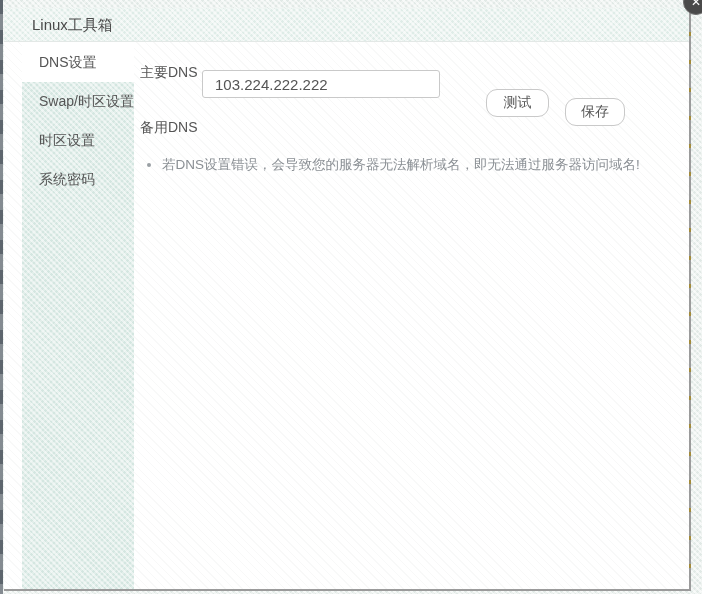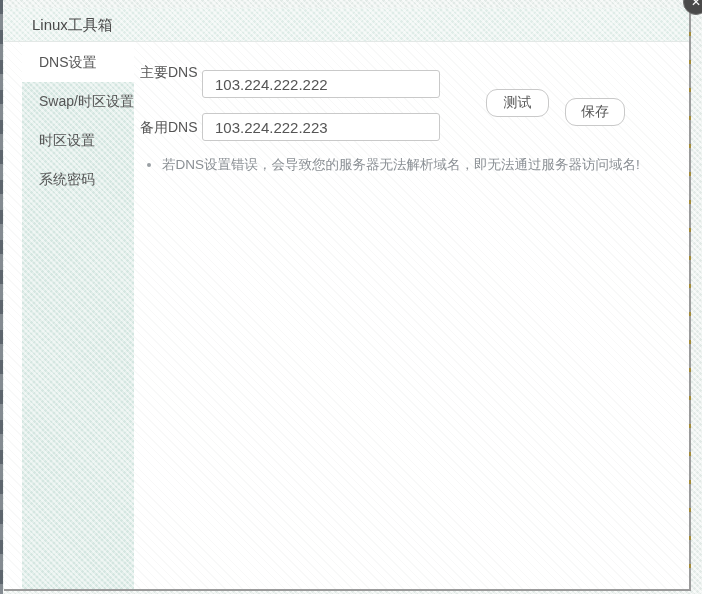--- a/index.html
+++ b/index.html
@@ -153,21 +153,20 @@
       <span>系统密码</span>
     </div>
   </div>
 
   <div class="main">
 
     <div class="field-label lbl-primary">主要DNS</div>
     <input class="dns-input inp-primary" type="text" value="103.224.222.222" style="">
 
     <div class="field-label lbl-secondary">备用DNS</div>
-    <input class="dns-input inp-secondary" type="text" value="103.224.222.223" style="">
 
     <button class="btn btn-test">测试</button>
     <button class="btn btn-save">保存</button>
 
     <div class="notes">
       <div class="note-line">
         <span class="note-dot"></span>
         <span>若DNS设置错误，会导致您的服务器无法解析域名，即无法通过服务器访问域名!</span>
       </div>
     </div>

